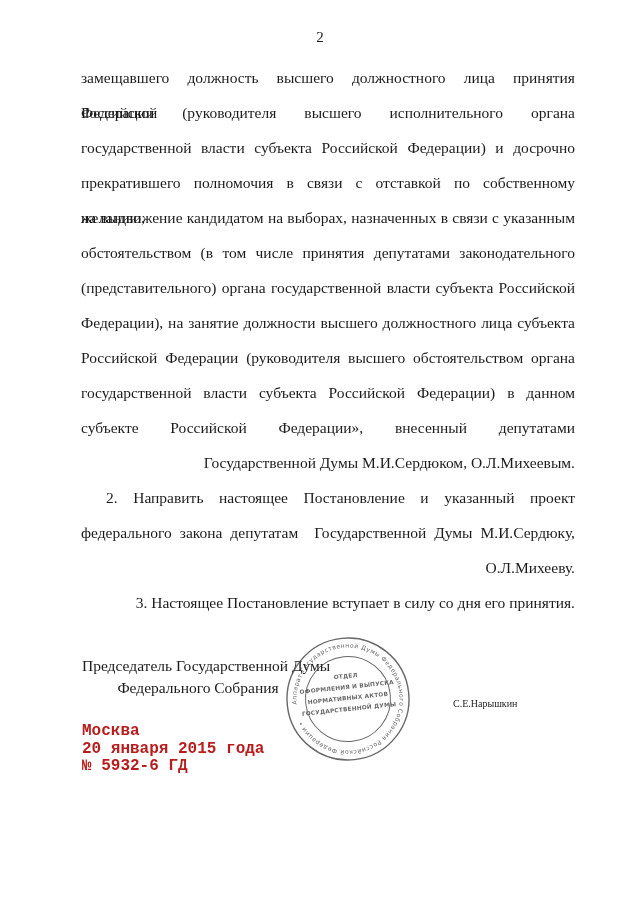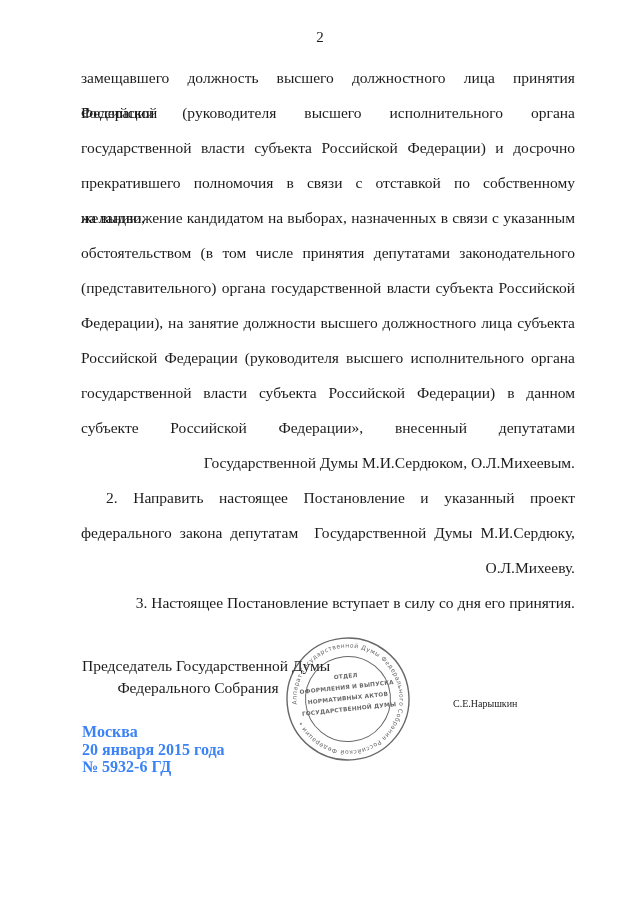--- a/index.html
+++ b/index.html
@@ -57,25 +57,25 @@
     position: absolute;
     top: 698px;
     left: 453px;
     font-size: 10px;
     white-space: nowrap;
   }
   .issue-block {
     position: absolute;
     top: 723px;
     left: 82px;
-    font-family: Liberation Serif, serif;
+    font-family: Liberation Mono, monospace;
     font-weight: 700;
     font-size: 16px;
     line-height: 17.5px;
-    color: #3b82f6;
+    color: #b91c1c;
     white-space: nowrap;
   }
   .stamp {
     position: absolute;
     left: 278px;
     top: 629px;
     width: 140px;
     height: 140px;
     transform: rotate(-6deg);
     opacity: 0.82;
@@ -107,21 +107,21 @@
 
 <div class="doc-body">
   <div class="tline j">замещавшего должность высшего должностного лица принятия Российской</div>
   <div class="tline j">Федерации (руководителя высшего исполнительного органа</div>
   <div class="tline j">государственной власти субъекта Российской Федерации) и досрочно</div>
   <div class="tline j">прекратившего полномочия в связи с отставкой по собственному желанию,</div>
   <div class="tline j">на выдвижение кандидатом на выборах, назначенных в связи с указанным</div>
   <div class="tline j">обстоятельством (в том числе принятия депутатами законодательного</div>
   <div class="tline j">(представительного) органа государственной власти субъекта Российской</div>
   <div class="tline j">Федерации), на занятие должности высшего должностного лица субъекта</div>
-  <div class="tline j">Российской Федерации (руководителя высшего исполнительного органа</div>
+  <div class="tline j">Российской Федерации (руководителя высшего обстоятельством органа</div>
   <div class="tline j">государственной власти субъекта Российской Федерации) в данном</div>
   <div class="tline j">субъекте Российской Федерации», внесенный депутатами</div>
   <div class="tline">Государственной Думы М.И.Сердюком, О.Л.Михеевым.</div>
   <div class="tline j ind">2. Направить настоящее Постановление и указанный проект</div>
   <div class="tline j">федерального закона депутатам &nbsp;Государственной Думы М.И.Сердюку,</div>
   <div class="tline">О.Л.Михееву.</div>
   <div class="tline ind">3. Настоящее Постановление вступает в силу со дня его принятия.</div>
 </div>
 
 <div class="sig-block">

